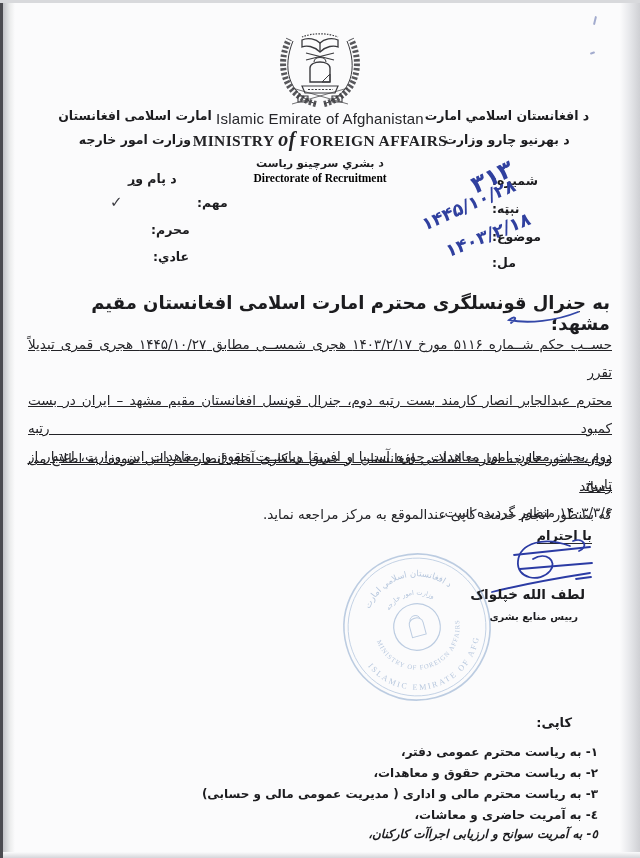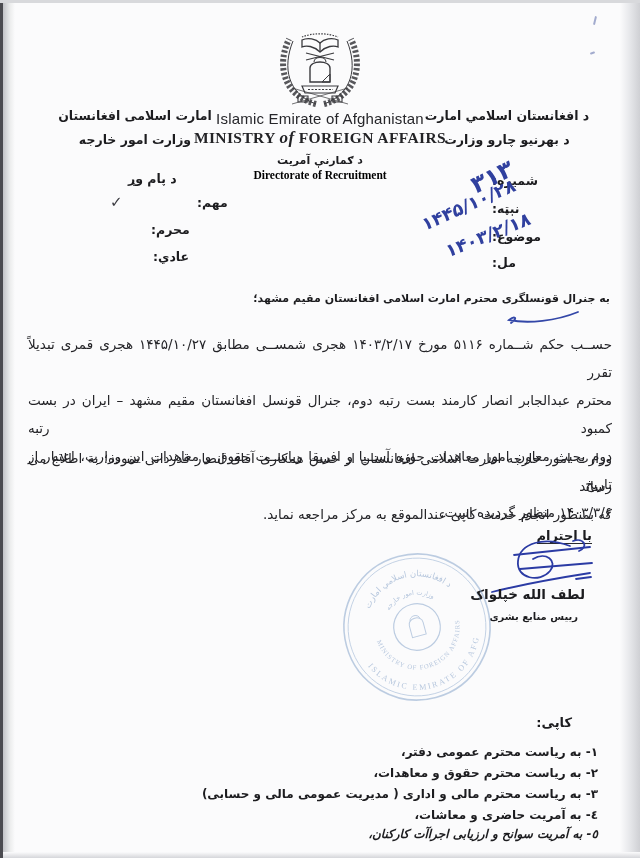--- a/index.html
+++ b/index.html
@@ -17,31 +17,31 @@
   .en-serif{font-family:"Liberation Serif",serif;color:#232326;}
   .bold{font-weight:700;}
   .ctr{text-align:center;}
 
   
   .hdr-right{right:28px;top:104px;width:210px;line-height:24px;font-size:12.5px;}
   .hdr-left{left:40px;top:104px;width:190px;line-height:24px;font-size:12.5px;}
   .hdr-center{left:170px;top:110px;width:300px;}
   .country-en{font-size:15px;letter-spacing:.2px;font-family:"Liberation Sans",sans-serif;color:#26262a;}
   .ministry-en{font-size:15.5px;font-weight:700;letter-spacing:.4px;margin-top:1px;}
-  .ministry-en .of{font-style:italic;font-weight:600;text-transform:none;font-size:17px;}
+  .ministry-en .of{font-style:italic;font-weight:600;text-transform:none;font-size:20px;}
   .dir-ps{font-size:11px;font-weight:700;margin-top:6px;}
   .dir-en{font-size:11.5px;font-weight:700;font-family:"Liberation Serif",serif;margin-top:2px;}
   .check{color:#3a3a40;font-size:15px;}
   .meta-label{right:28px;width:120px;text-align:left;font-size:12.5px;font-weight:700;}
   .hand{color:#30409f;font-weight:700;letter-spacing:2px;white-space:nowrap;z-index:3;}
 
   
-  .addressee{right:30px;top:292px;width:582px;text-align:right;font-size:11px;font-weight:700;}
+  .addressee{right:30px;top:292px;width:582px;text-align:right;font-size:18px;font-weight:700;}
   .bodytext{left:28px;right:28px;font-size:13.5px;line-height:28px;color:#232327;}
-  .jline{text-align:justify;text-align-last:justify;}
+  .jline{text-align:justify;text-align-last:justify;text-decoration:underline;}
   .rline{text-align:right;}
 
   
   .salutation{right:48px;top:528px;font-size:13px;font-weight:700;border-bottom:1.5px solid #2a2a2e;padding-bottom:0;}
   .sig-name{right:55px;top:586px;font-size:13.5px;font-weight:700;}
   .sig-title{right:62px;top:611px;font-size:10px;font-weight:700;}
 
   
   .copies-label{right:68px;top:715px;font-size:13px;font-weight:700;}
   .copy-item{right:42px;width:430px;font-size:12px;font-weight:700;line-height:20px;}
@@ -79,21 +79,21 @@
     <path d="M20 78 L76 62 M20 62 L76 78" stroke-width=".9" opacity=".8"></path>
   </svg>
 
   <div class="abs hdr-center ctr">
     <div class="country-en">Islamic Emirate of Afghanistan</div>
     <div class="ministry-en en-serif">
       <span>MINISTRY</span>
       <span class="of">of</span>
       <span>FOREIGN AFFAIRS</span>
     </div>
-    <div class="dir-ps fa">د ګمارنې آمریت</div>
+    <div class="dir-ps fa">د بشري سرچینو ریاست</div>
     <div class="dir-en">Directorate of Recruitment</div>
   </div>
 
   <div class="abs hdr-left fa ctr bold">
     <div>امارت اسلامی افغانستان</div>
     <div>وزارت امور خارجه</div>
   </div>
 
   <div class="abs hdr-right fa ctr bold">
     <div>د افغانستان اسلامي امارت</div>

